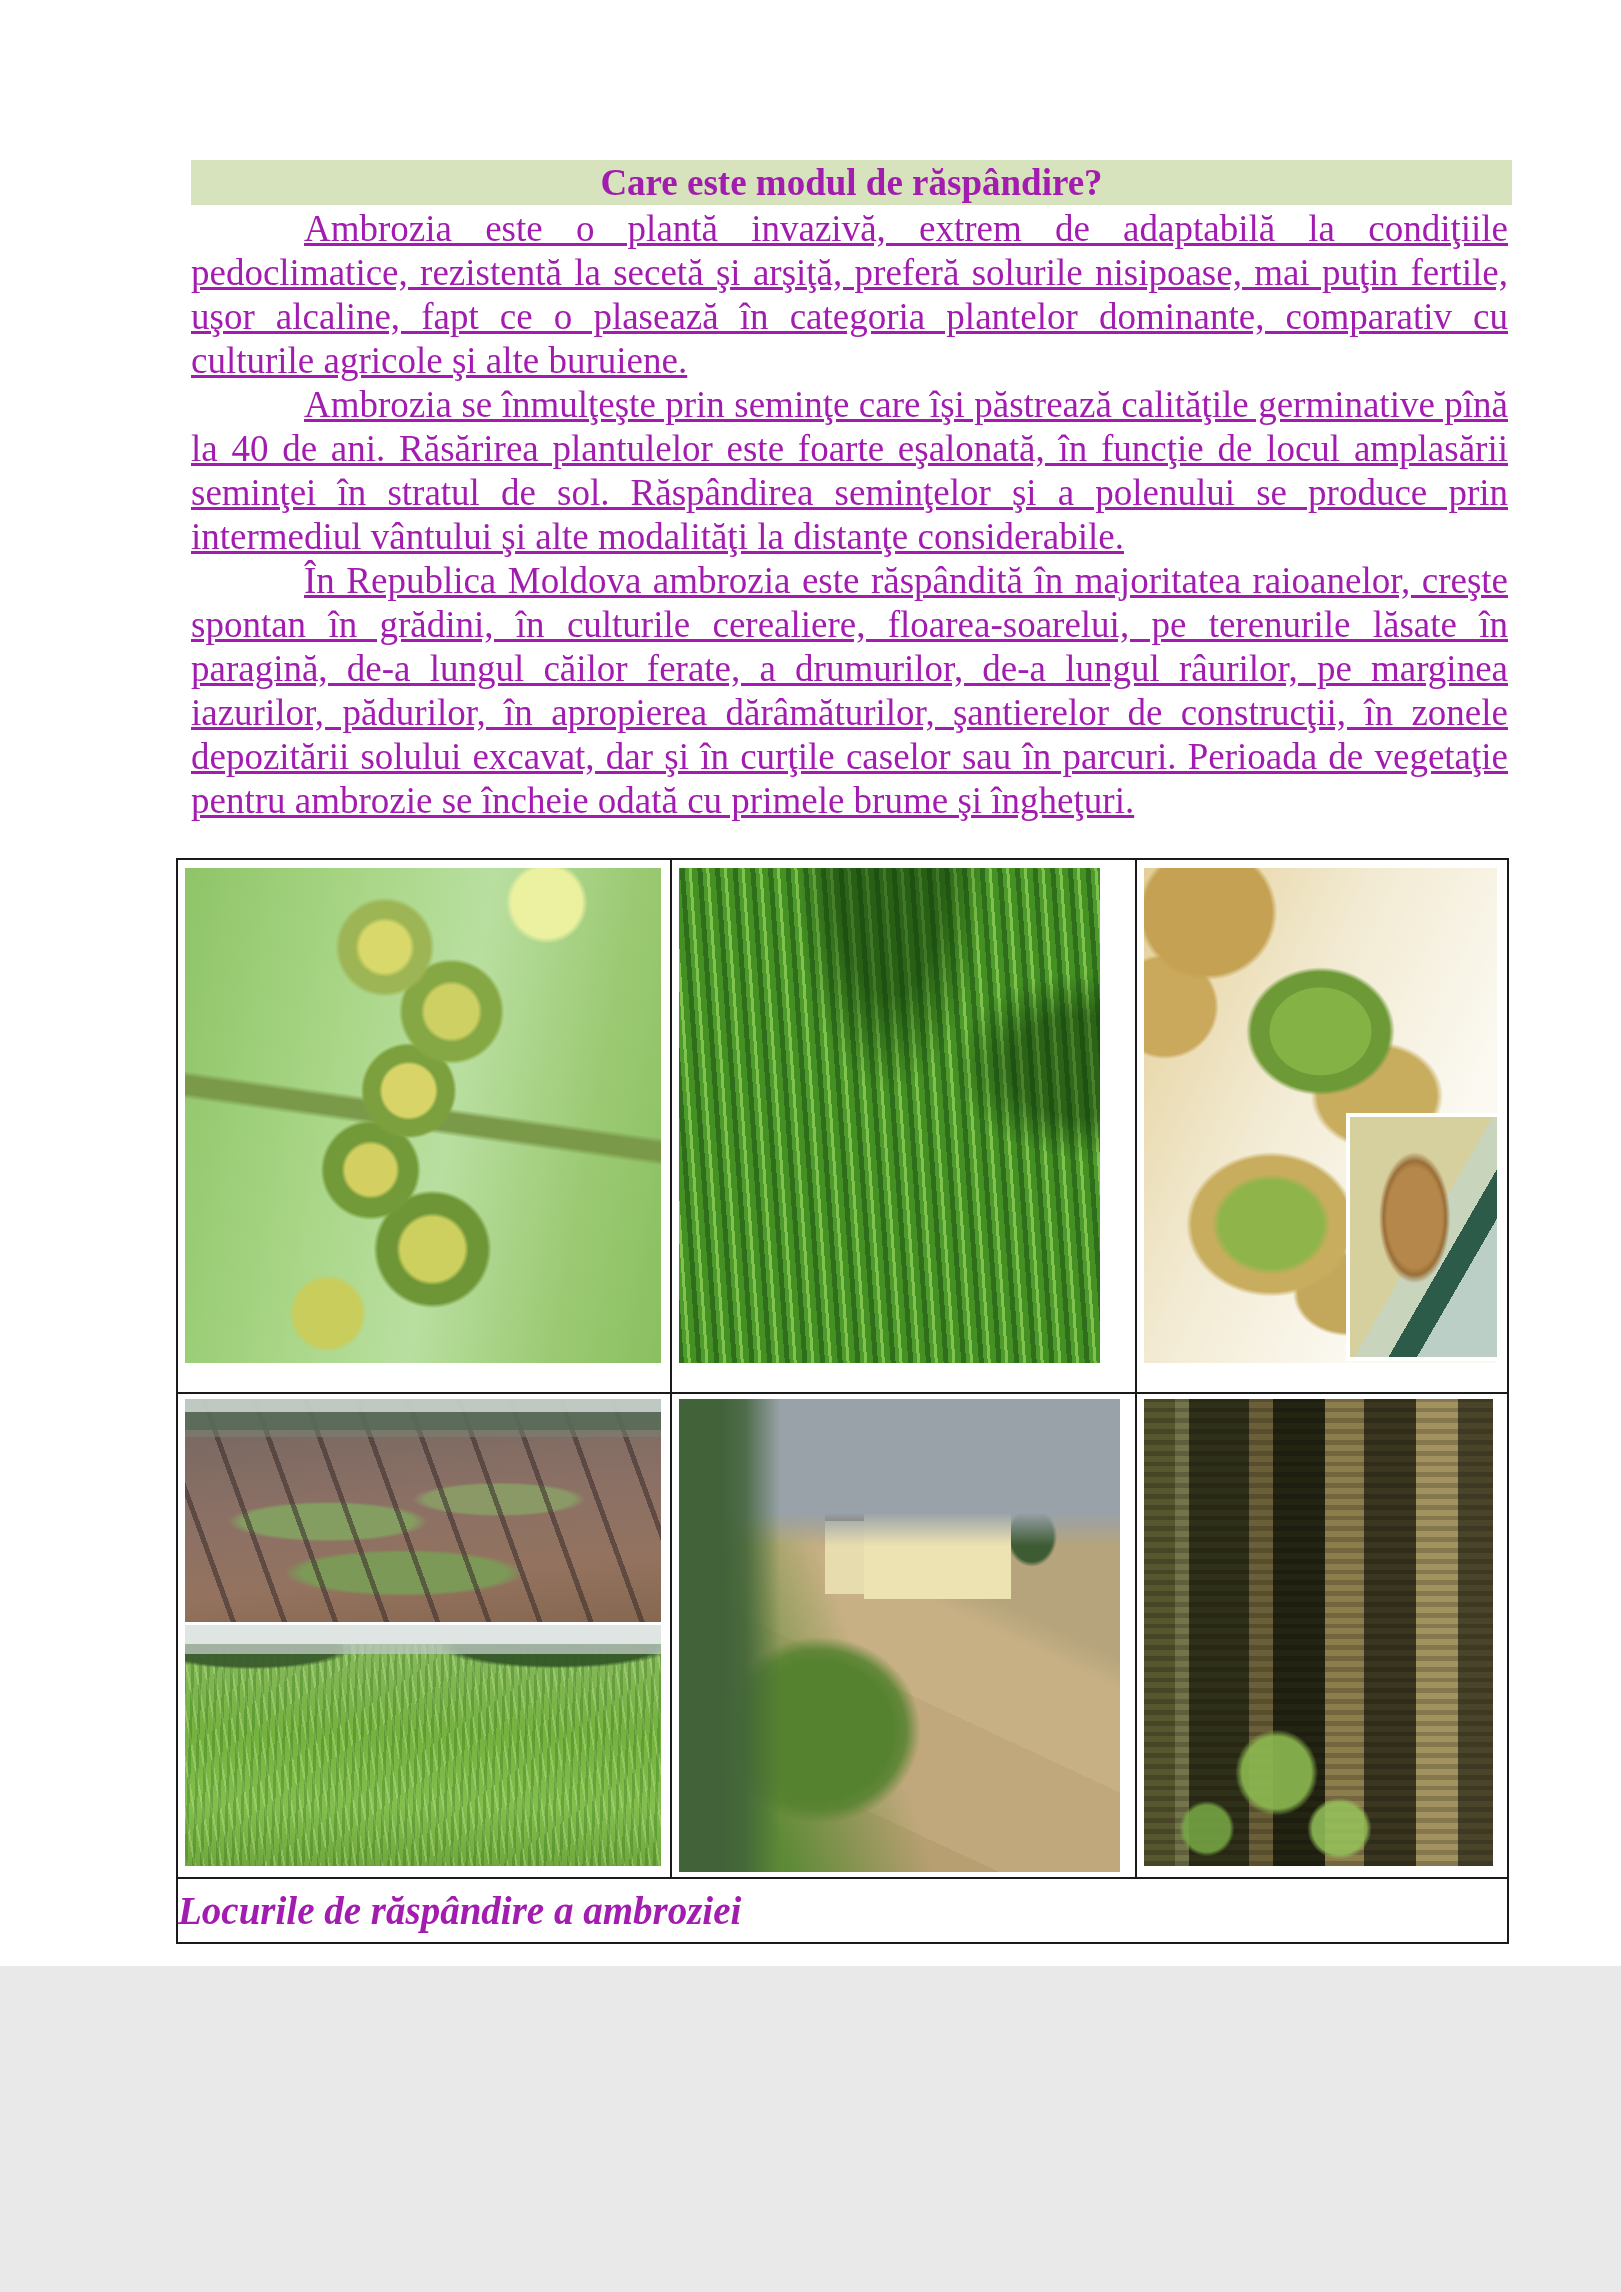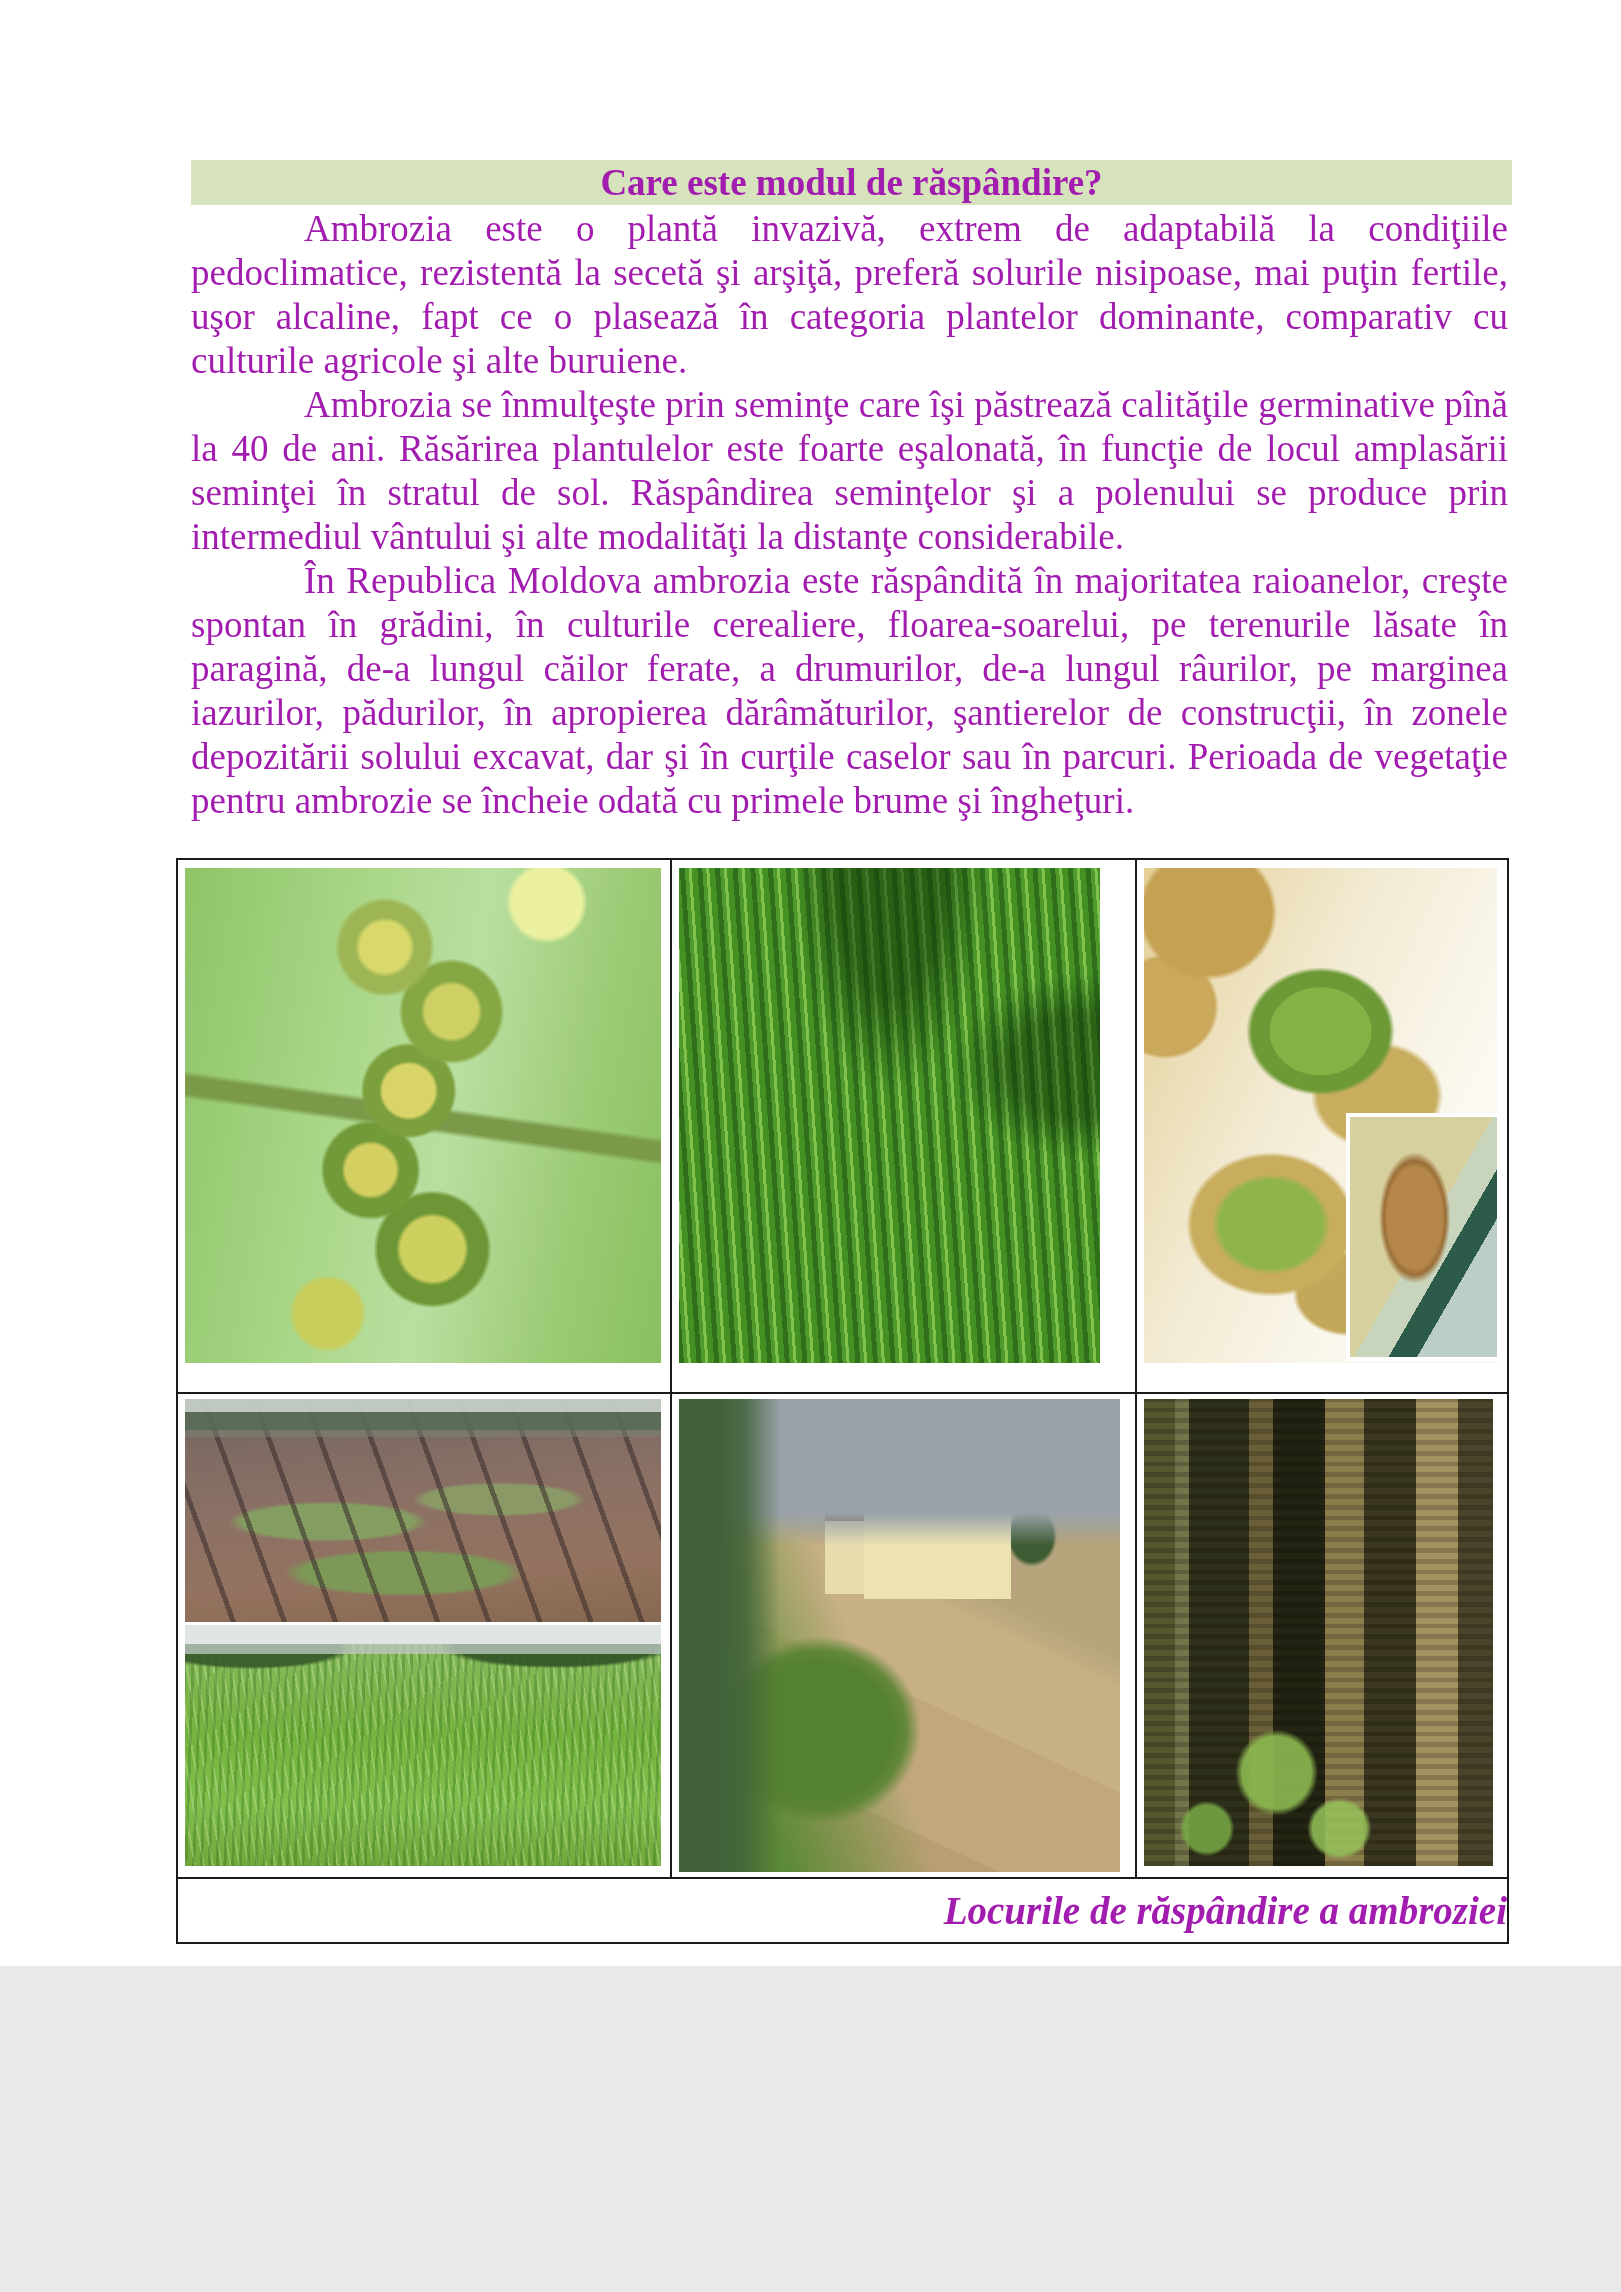--- a/index.html
+++ b/index.html
@@ -19,36 +19,36 @@
     display:flex;align-items:center;justify-content:center;
     font-weight:bold;font-size:37px;line-height:1;
   }
   .band-top{top:160px;}
   .band-bottom{top:2049px;font-style:italic;}
   
   .bodytext{
     position:absolute;left:191px;top:207px;width:1317px;
     font-size:37px;line-height:44px;text-align:justify;
   }
-  .bodytext p{margin:0;text-indent:113px;}
+  .bodytext p{margin:0;text-indent:113px;text-decoration:underline;}
   
   .figure{
     position:absolute;left:176px;top:858px;width:1329px;
     border:2px solid #1a1a1a;
     display:grid;
     grid-template-columns:492px 465px 372px;
     grid-template-rows:532px 485px 65px;
     background:#fff;
   }
   .cell{box-sizing:border-box;padding:7.8px 6.9px 0 6.9px;}
   .cell.c2,.cell.c3{border-left:2px solid #1a1a1a;}
   .cell.r2{border-top:2px solid #1a1a1a;padding-top:4.9px;}
   .caption-row{
     grid-column:1 / -1;border-top:2px solid #1a1a1a;
-    display:flex;align-items:center;justify-content:flex-end;
+    display:flex;align-items:center;justify-content:flex-start;
     font-weight:bold;font-style:italic;font-size:39px;
   }
   .photo{display:block;}
   
   .p-flowers{width:476px;height:495px;
     background-color:#9ecb77;
     background-image:
       radial-gradient(circle at 76% 7%, rgba(238,242,160,.95) 0 6%, transparent 7%),
       radial-gradient(circle at 42% 16%, #d8d96a 0 5%, #9db554 6% 9%, transparent 10%),
       radial-gradient(circle at 56% 29%, #cfd063 0 6%, #86a844 7% 11%, transparent 12%),

